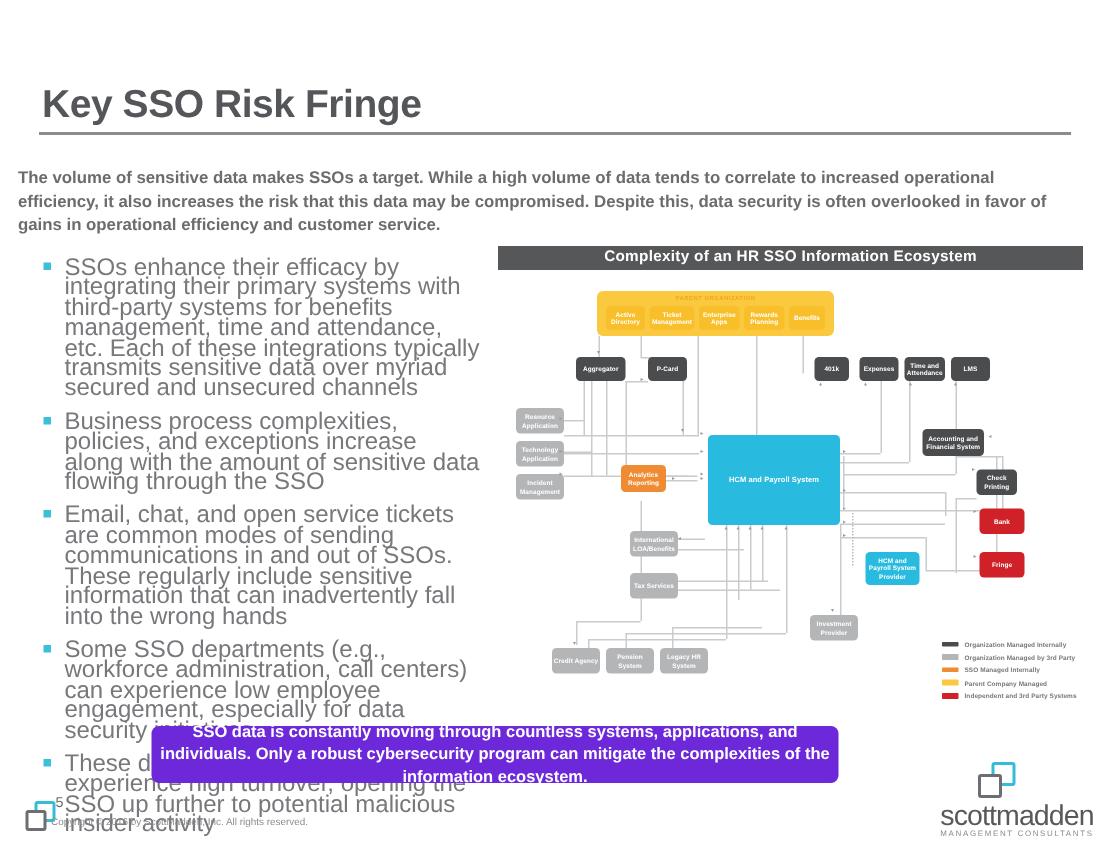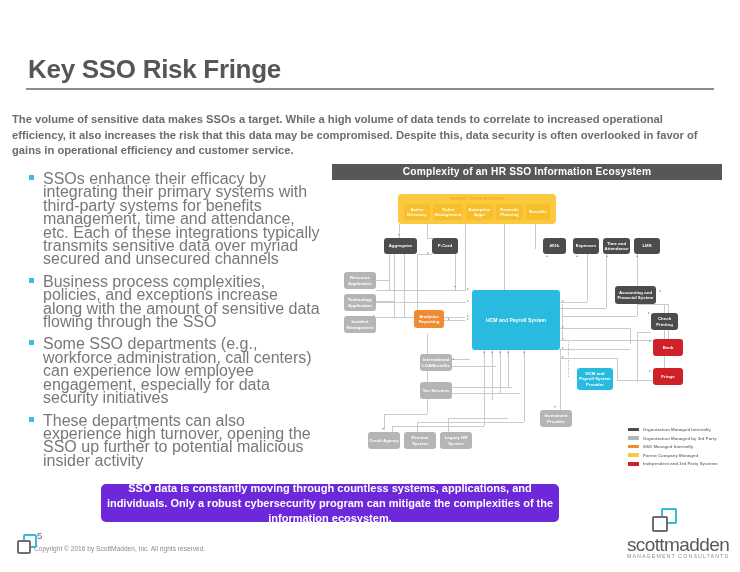--- a/index.html
+++ b/index.html
@@ -127,20 +127,21 @@
 
   <div class="title">Key SSO Risk Fringe</div>
   <div class="title-rule"></div>
   <div class="intro">The volume of sensitive data makes SSOs a target. While a high volume of data tends to correlate to increased operational efficiency, it also increases the risk that this data may be compromised. Despite this, data security is often overlooked in favor of gains in operational efficiency and customer service.</div>
 
   <div class="panel-left">
     <div class="panel-left-body">
       <ul class="bullets">
         <li><span class="bsq"></span><span>SSOs enhance their efficacy by integrating their primary systems with third-party systems for benefits management, time and attendance, etc. Each of these integrations typically transmits sensitive data over myriad secured and unsecured channels</span></li>
         <li><span class="bsq"></span><span>Business process complexities, policies, and exceptions increase along with the amount of sensitive data flowing through the SSO</span></li>
+        <li><span class="bsq"></span><span>Email, chat, and open service tickets are common modes of sending communications in and out of SSOs. These regularly include sensitive information that can inadvertently fall into the wrong hands</span></li>
         <li><span class="bsq"></span><span>Some SSO departments (e.g., workforce administration, call centers) can experience low employee engagement, especially for data security initiatives</span></li>
         <li><span class="bsq"></span><span>These departments can also experience high turnover, opening the SSO up further to potential malicious insider activity</span></li>
       </ul>
     </div>
   </div>
 
   <div class="panel-right">
     <div class="panel-head">Complexity of an HR SSO Information Ecosystem</div>
 
     <div class="diagram">

